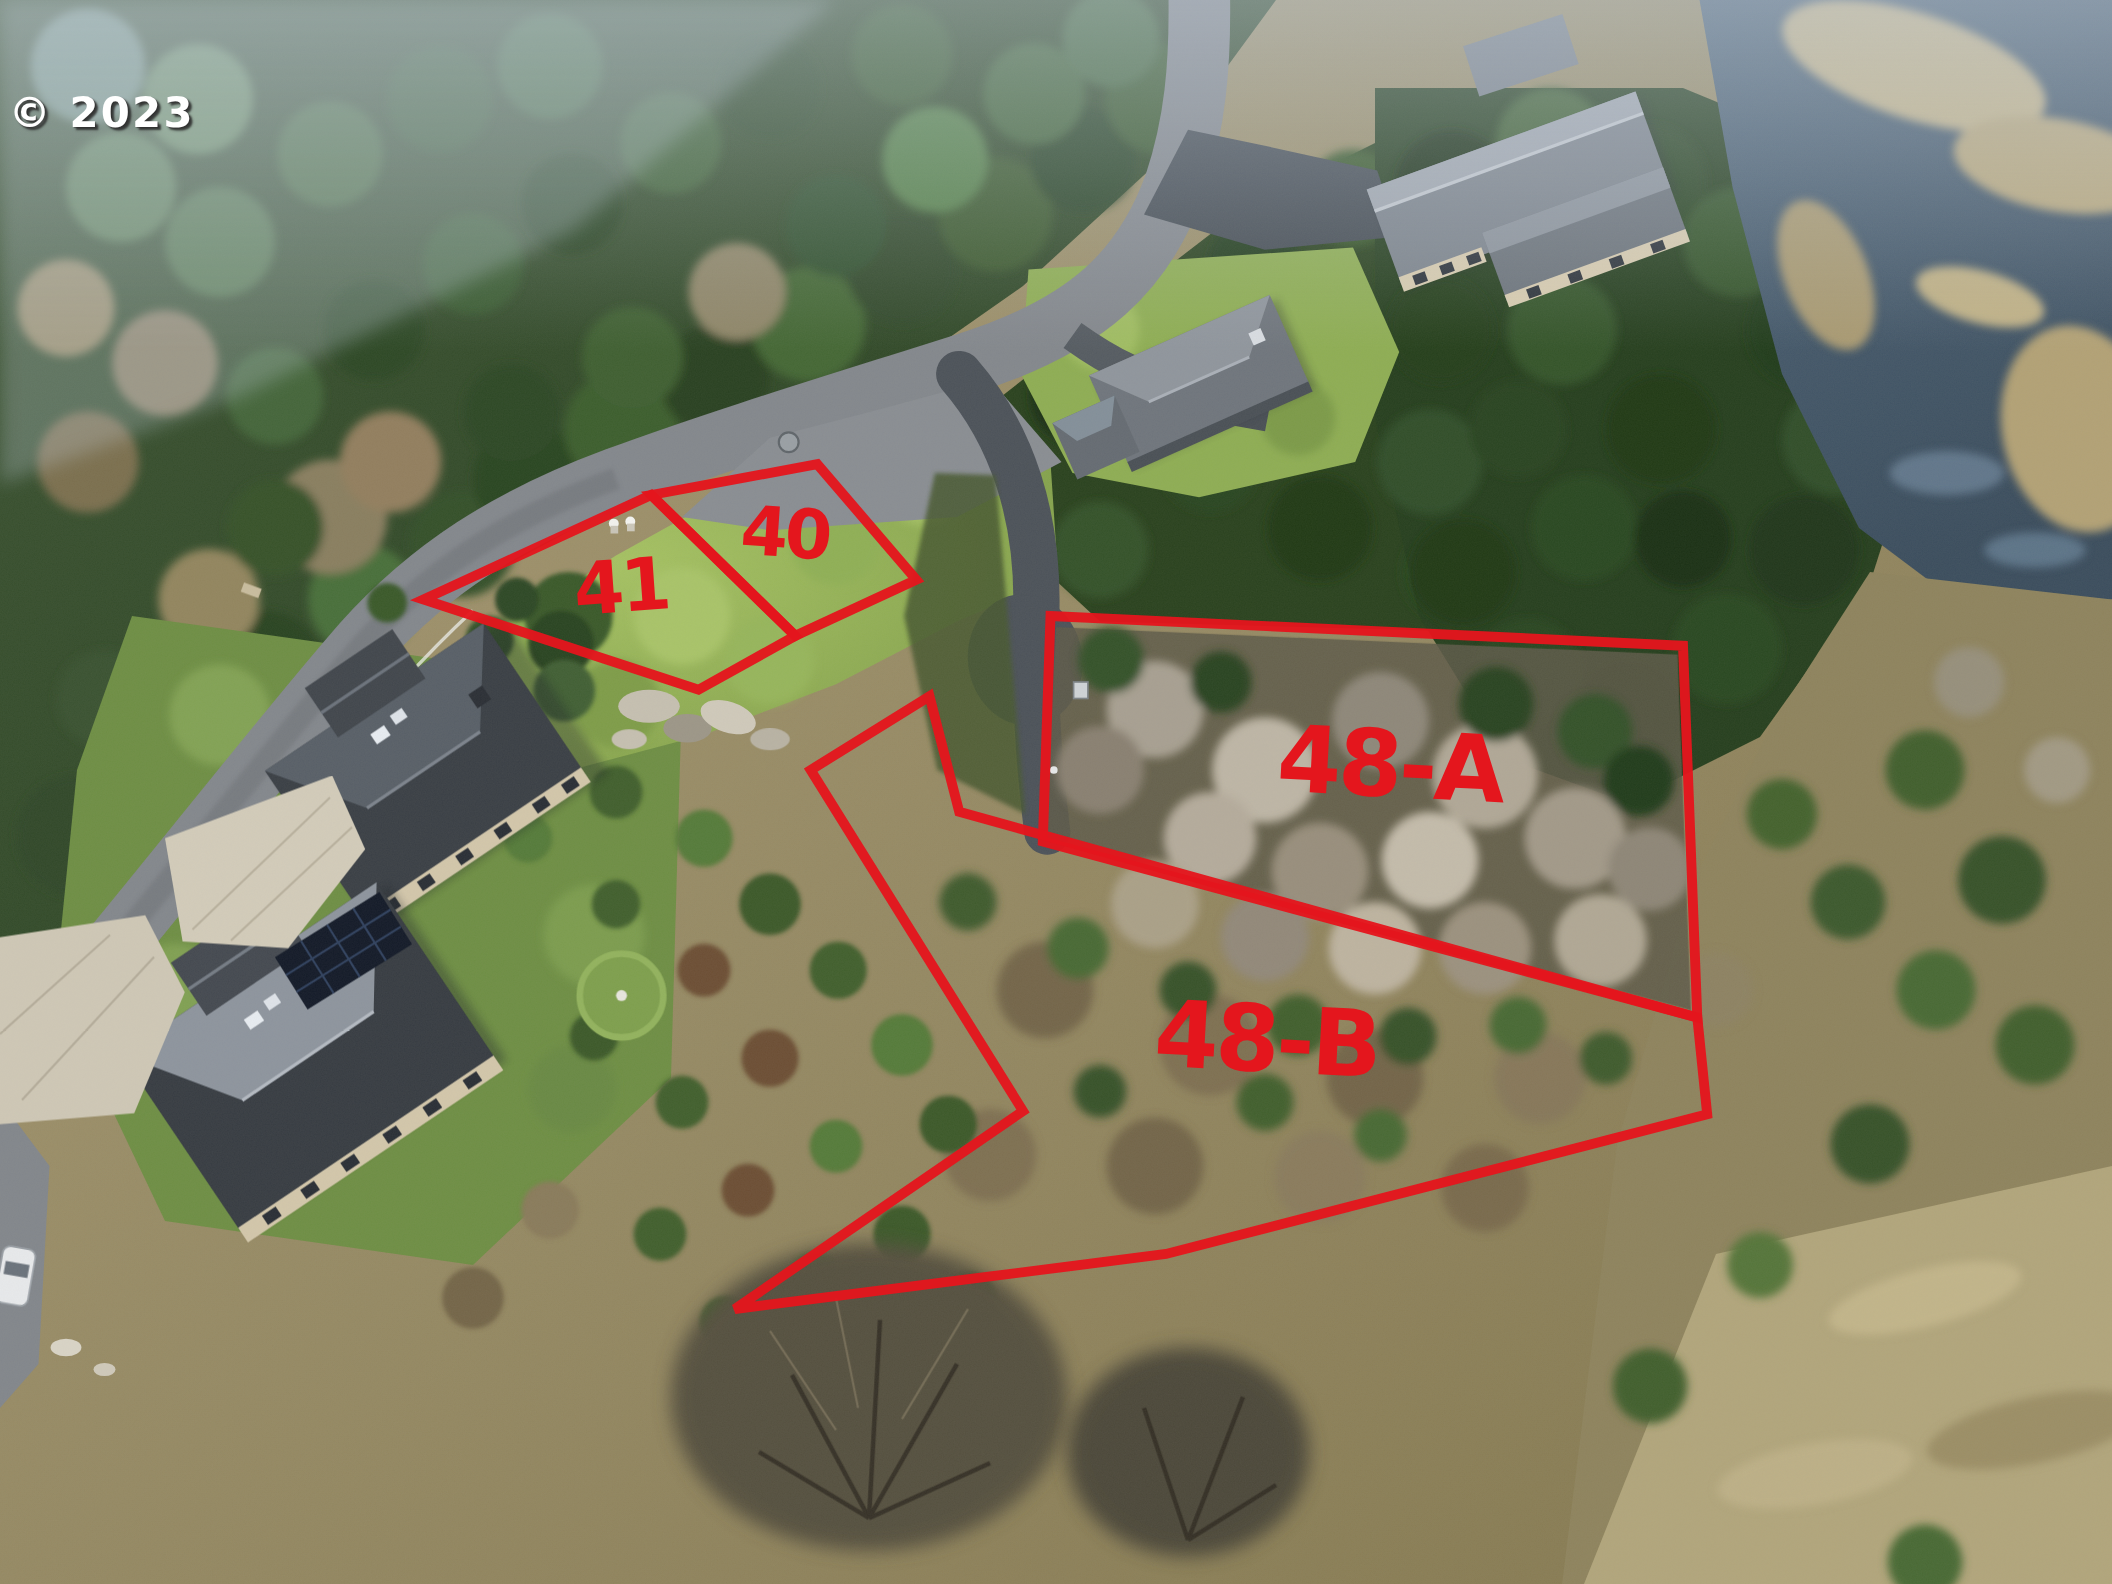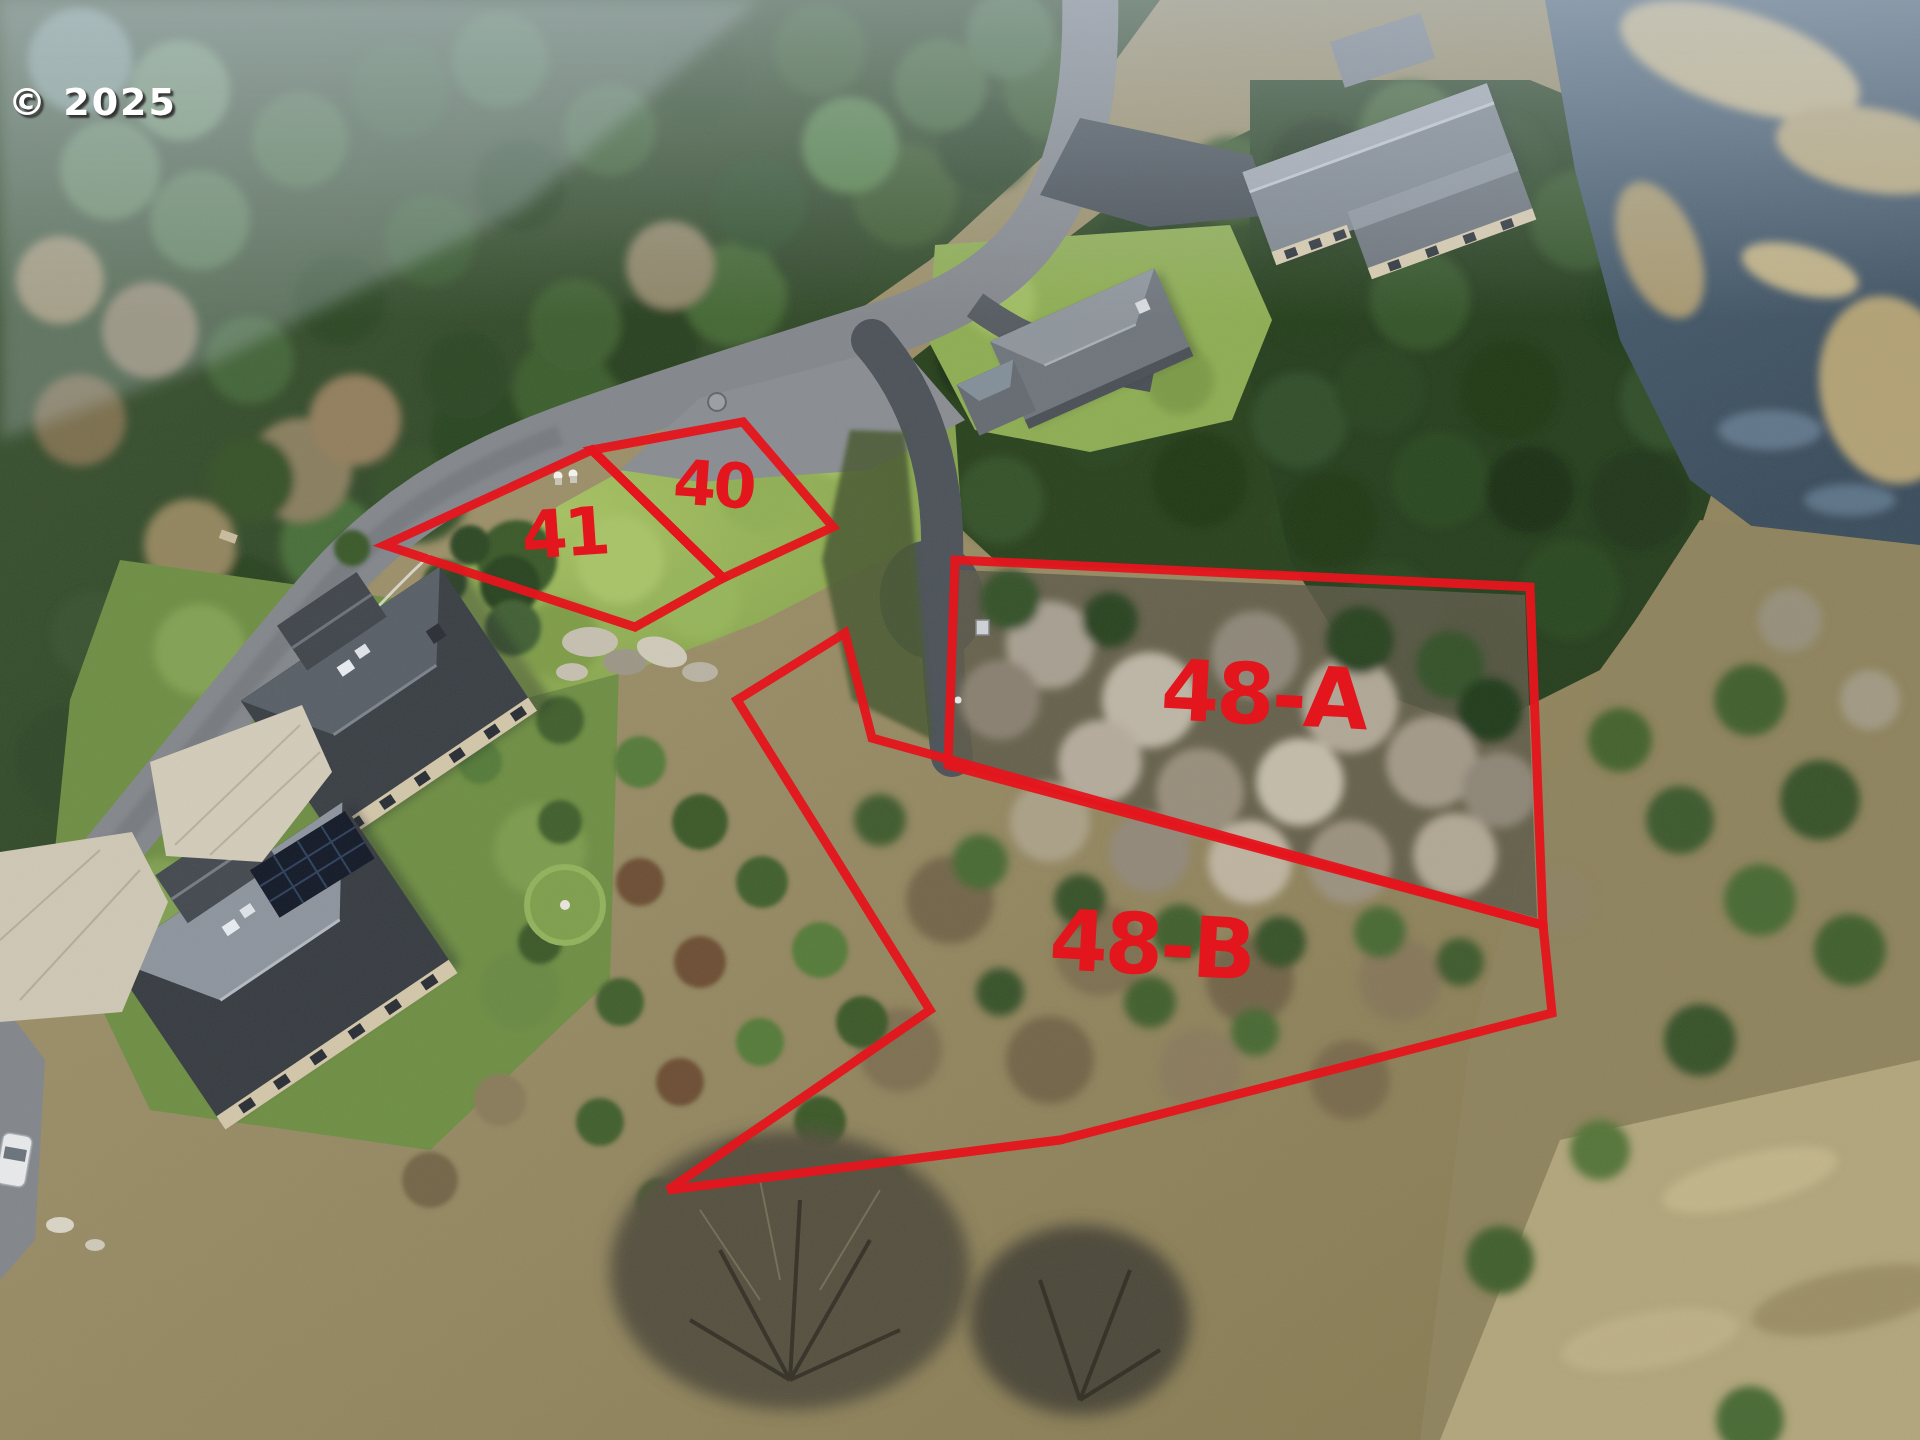--- a/index.html
+++ b/index.html
@@ -470,15 +470,15 @@
       <polygon points="385,545 592,450 723,578 635,627" fill="none" stroke="#e4161d" stroke-width="9" stroke-linejoin="miter" opacity="0.96"></polygon>
       <text x="566" y="556" fill="#e4161d" font-size="66" text-anchor="middle" class="lot-label" transform="rotate(-4 566 556)">41</text>
       <polygon points="592,450 743,422 833,527 723,578" fill="none" stroke="#e4161d" stroke-width="9" stroke-linejoin="miter" opacity="0.96"></polygon>
       <text x="712" y="506" fill="#e4161d" font-size="62" text-anchor="middle" class="lot-label" transform="rotate(4 712 506)">40</text>
       <polygon points="955,560 1530,587 1543,925 948,765" fill="none" stroke="#e4161d" stroke-width="9" stroke-linejoin="miter" opacity="0.96"></polygon>
       <text x="1262" y="724" fill="#e4161d" font-size="84" text-anchor="middle" class="lot-label" transform="rotate(3 1262 724)">48-A</text>
       <polygon points="845,633 872,738 1543,925 1552,1013 1060,1140 668,1190 930,1010 737,700" fill="none" stroke="#e4161d" stroke-width="9" stroke-linejoin="miter" opacity="0.96"></polygon>
       <text x="1150" y="974" fill="#e4161d" font-size="84" text-anchor="middle" class="lot-label" transform="rotate(3 1150 974)">48-B</text>
     </svg>
 
-<div class="watermark">© 2025</div>
+<div class="watermark">© 2023</div>
 
 </div>
 
 </body></html>

